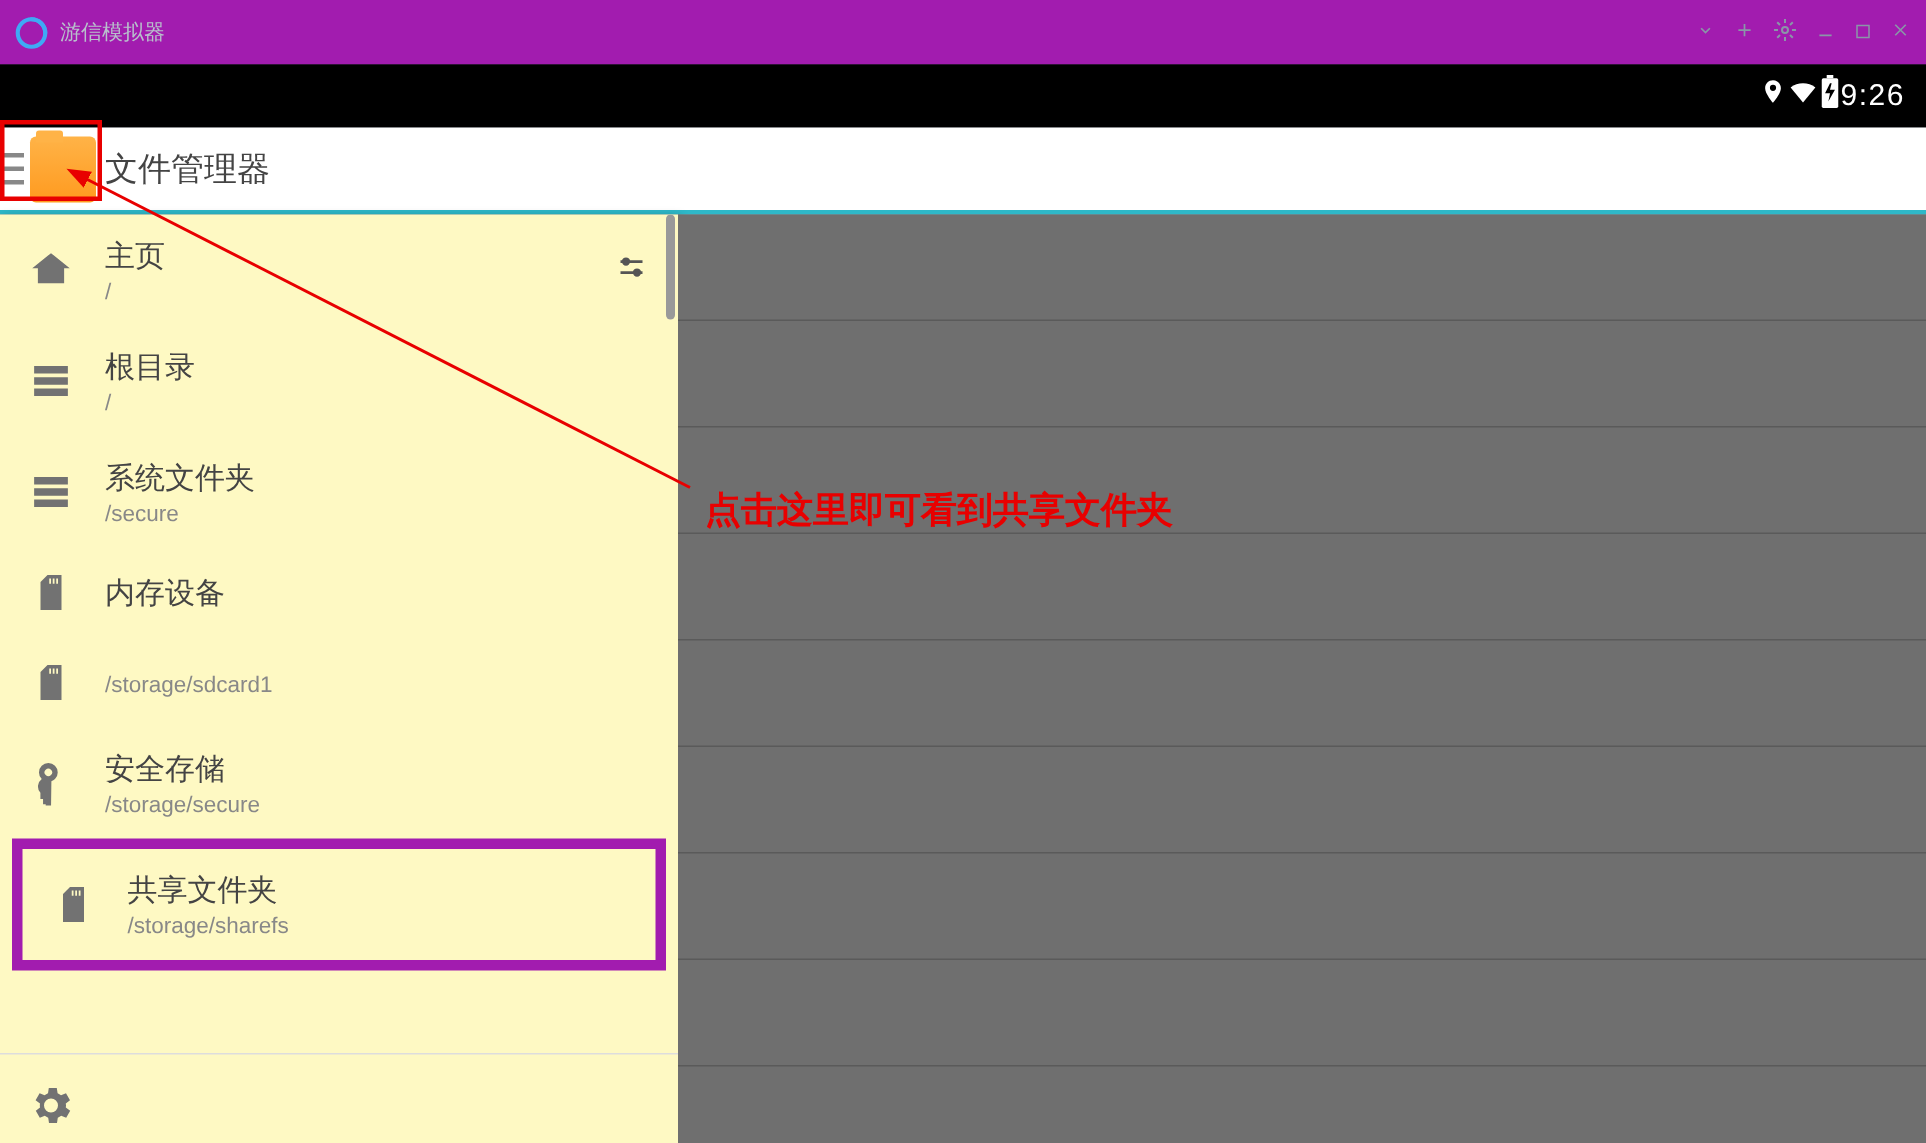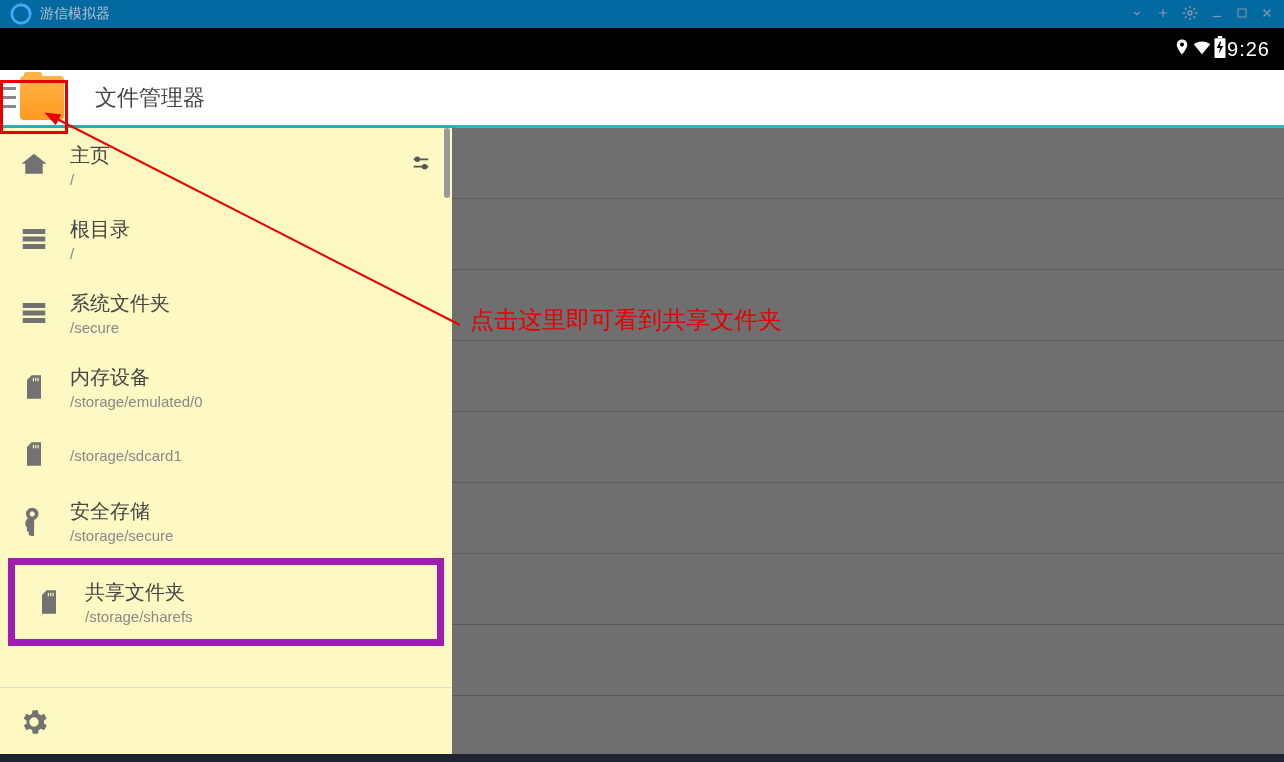--- a/index.html
+++ b/index.html
@@ -1,34 +1,34 @@
 <!DOCTYPE html>
 <html><head>
 <meta charset="utf-8">
 <style>
 * { margin: 0; padding: 0; box-sizing: border-box; font-family: "Microsoft YaHei", "SimHei", sans-serif; }
 body { width: 1284px; height: 762px; background: #1e2530; overflow: hidden; position: relative; }
 
 
-.titlebar { height: 28px; background: #0369a1; color: #b8c0cc; display: flex; align-items: center; padding: 0 10px; font-size: 14px; }
+.titlebar { height: 43px; background: #a21caf; color: #b8c0cc; display: flex; align-items: center; padding: 0 10px; font-size: 14px; }
 .titlebar .logo { width: 22px; height: 22px; margin-right: 8px; display: flex; align-items: center; justify-content: center; }
 .titlebar .sys-icons { margin-left: auto; display: flex; gap: 12px; align-items: center; color: #8a96a8; }
 .titlebar .sys-icons span { cursor: pointer; }
 
 
 .statusbar { height: 42px; background: #000; color: #fff; display: flex; align-items: center; justify-content: flex-end; gap: 0; padding: 0 14px; font-size: 20px; }
 .statusbar .time { font-weight: 300; letter-spacing: 1px; }
 
 
 .toolbar { height: 58px; background: #fff; display: flex; align-items: center; border-bottom: 3px solid #2eb8c8; }
 .toolbar .hamburger { width: 14px; height: 44px; display: flex; flex-direction: column; justify-content: center; margin-left: 2px; gap: 6px; }
 .toolbar .hamburger div { height: 3px; background: #888; }
 .toolbar .folder-icon { width: 44px; height: 44px; margin-left: 4px; border-radius: 4px; background: linear-gradient(180deg, #ffb347 0%, #ff9a1f 100%); position: relative; }
 .toolbar .folder-icon::before { content: ""; position: absolute; top: -4px; left: 4px; width: 18px; height: 8px; background: #ffb347; border-radius: 2px 2px 0 0; }
-.toolbar .title { font-size: 22px; color: #444; margin-left: 31px; }
+.toolbar .title { font-size: 22px; color: #444; margin-left: 6px; }
 
 
 .main { display: flex; height: 626px; position: relative; }
 .sidebar { width: 452px; background: #fef9c3; box-shadow: 2px 0 6px rgba(0,0,0,0.2); display: flex; flex-direction: column; }
 .sidebar-content { flex: 1; overflow: hidden; position: relative; }
 .sidebar-scroll { position: absolute; right: 2px; top: 0; width: 6px; height: 80%; }
 .sidebar-scroll-thumb { position: absolute; top: 0; width: 6px; height: 70px; background: #999; border-radius: 3px; }
 
 .drawer-item { display: flex; align-items: center; padding: 14px 18px; gap: 20px; cursor: pointer; }
 .drawer-item .icon { width: 32px; height: 32px; color: #727272; display: flex; align-items: center; justify-content: center; flex-shrink: 0; }
@@ -159,21 +159,20 @@
       </div>
 
       <div class="drawer-item">
         <div class="icon">
             <svg width="28" height="28" viewBox="0 0 24 24" fill="#727272">
               <path d="M18 2h-8L6 6v16h12V2zm-7 5V4h1v3h-1zm2 0V4h1v3h-1zm2 0V4h1v3h-1z"></path>
             </svg>
           </div>
         <div class="text">
           <div class="label">内存设备</div>
-          <div class="sublabel">/storage/emulated/0</div>
         </div>
       </div>
 
       <div class="drawer-item">
         <div class="icon">
             <svg width="28" height="28" viewBox="0 0 24 24" fill="#727272">
               <path d="M18 2h-8L6 6v16h12V2zm-7 5V4h1v3h-1zm2 0V4h1v3h-1zm2 0V4h1v3h-1z"></path>
             </svg>
           </div>
         <div class="text">
@@ -237,13 +236,13 @@
 
 <svg class="annotation-line" style="left:40px; top:110px; width:440px; height:230px;">
   <defs>
       <marker id="arr" markerWidth="10" markerHeight="10" refX="2" refY="3" orient="auto">
         <path d="M0,0 L0,6 L8,3 z" fill="#e80000"></path>
       </marker>
     </defs>
   <line x1="420" y1="215" x2="15" y2="8" stroke="#e80000" stroke-width="2" marker-end="url(#arr)"></line>
 </svg>
 
-<div class="annotation-text" style="left:470px; top:304px;">点击这里即可看到共享文件夹</div>
+<div class="annotation-text" style="left:470px; top:324px;font-weight:bold;">点击这里即可看到共享文件夹</div>
 
 </body></html>

